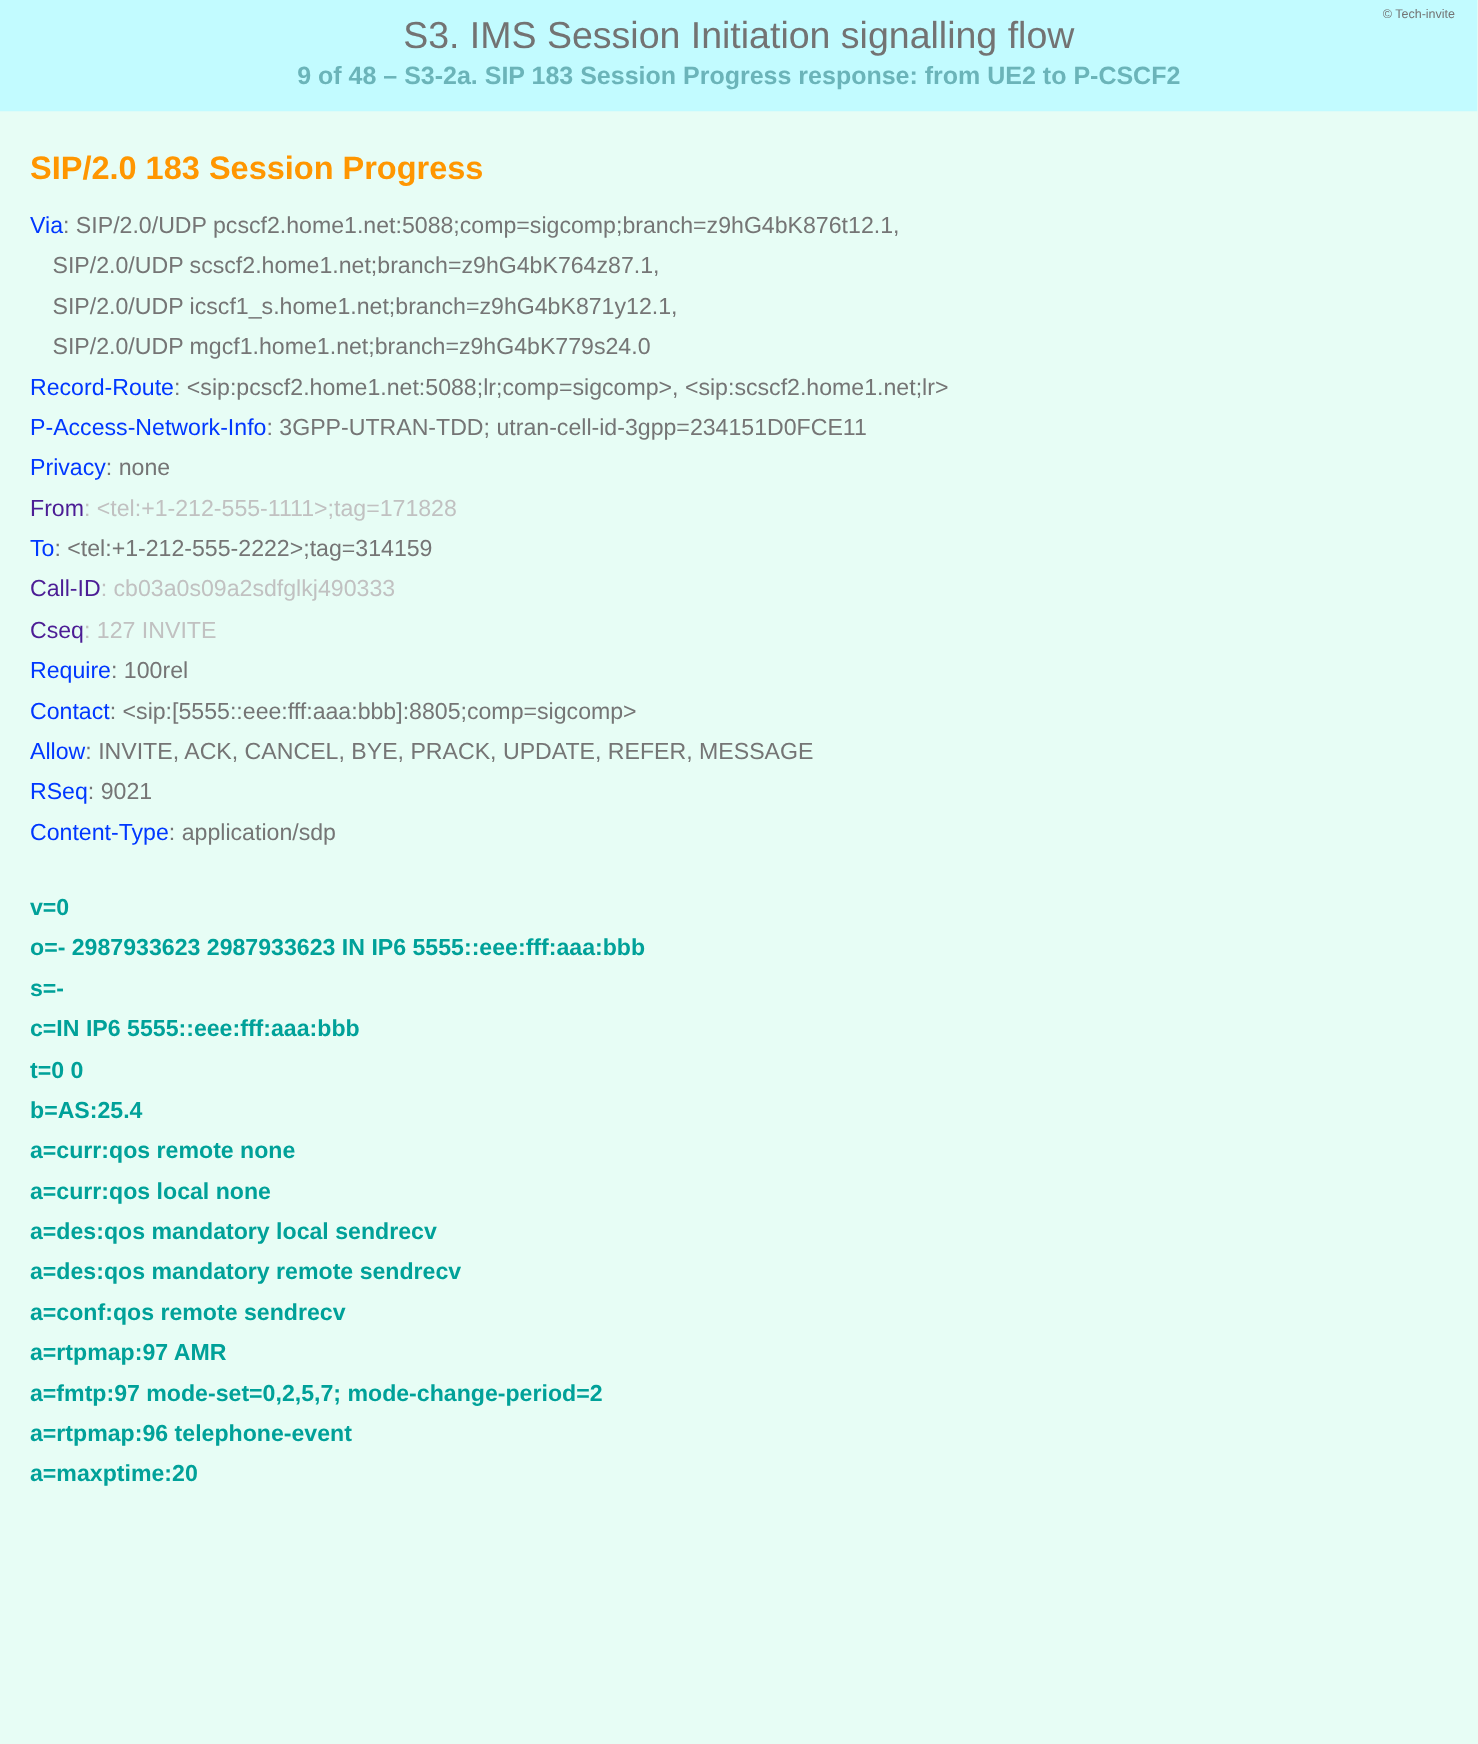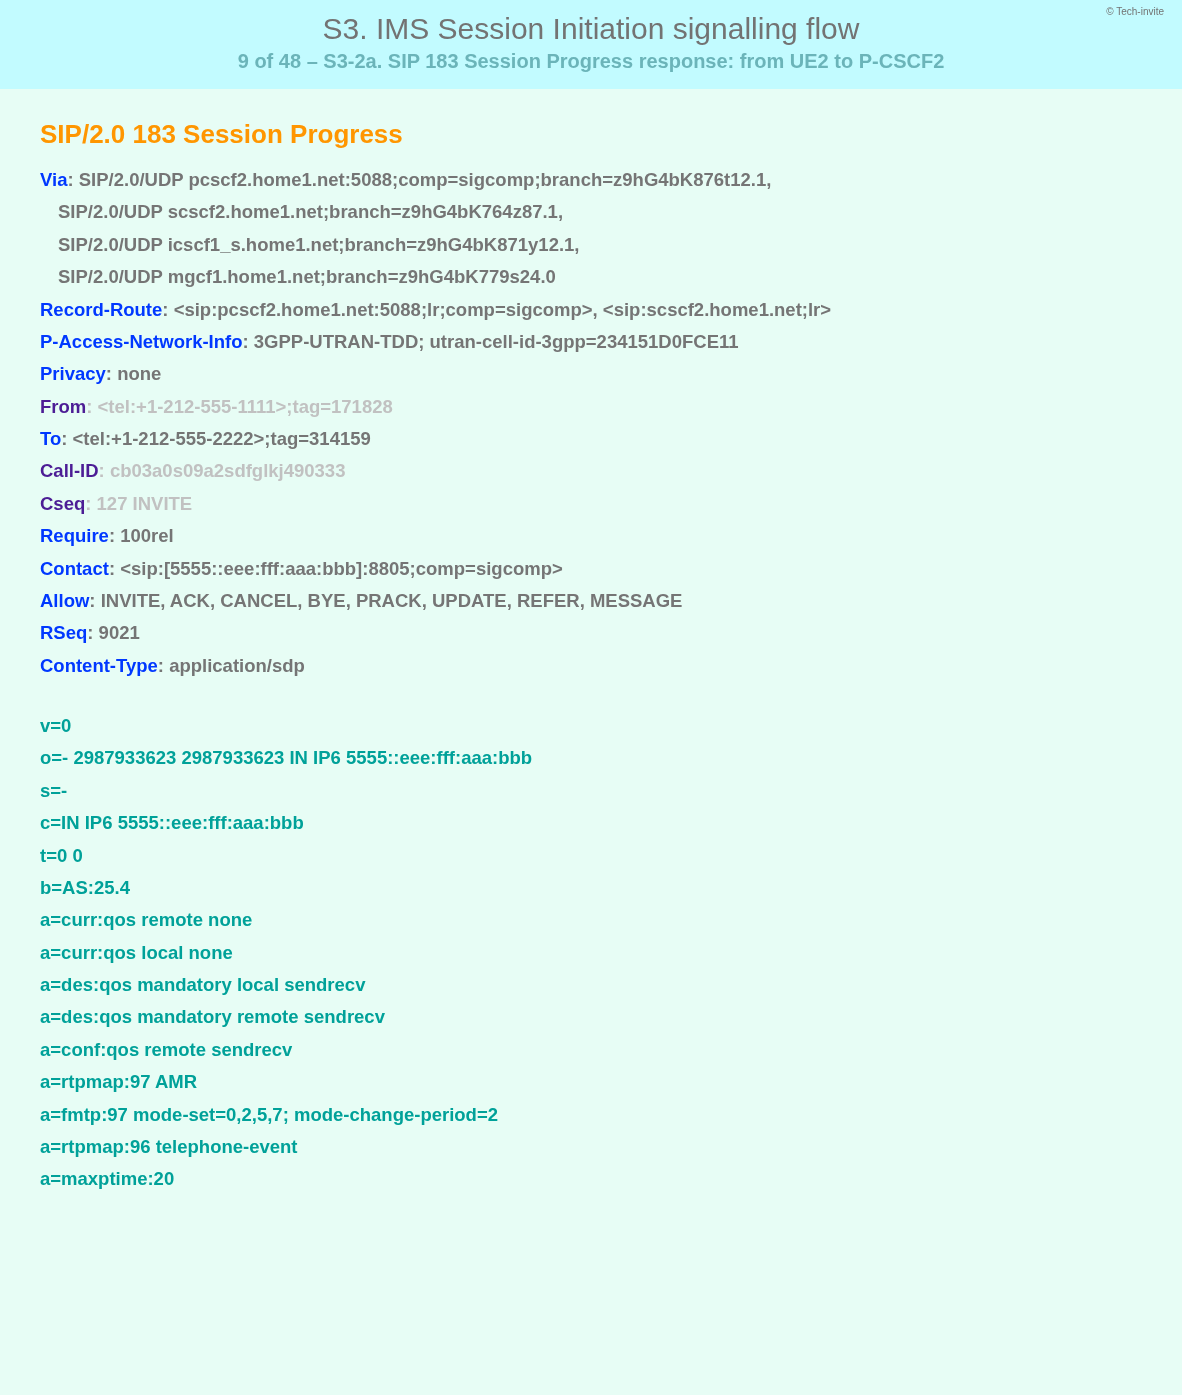--- a/index.html
+++ b/index.html
@@ -29,31 +29,30 @@
     margin-bottom: 4px;
   }
   .title-sub {
     color: #6bb4b9;
     font-size: 20px;
     font-weight: bold;
   }
   .content {
     padding: 30px 24px 40px 24px;
     background: #e7fdf5;
-    margin-left: 16px;
   }
   .status-line {
     color: #ff9600;
     font-size: 26px;
     font-weight: bold;
     margin-bottom: 14px;
   }
   .header-row {
     font-size: 18.5px;
-    font-weight: bold;
+    font-weight: normal;
     line-height: 1.75;
     margin: 0;
   }
   .indent {
     padding-left: 18px;
   }
   .hname-blue { color: #0038ff; }
   .hname-light { color: #4c1d95; }
   .hval-gray { color: #757575; }
   .hval-light { color: #c1c1c1; }

